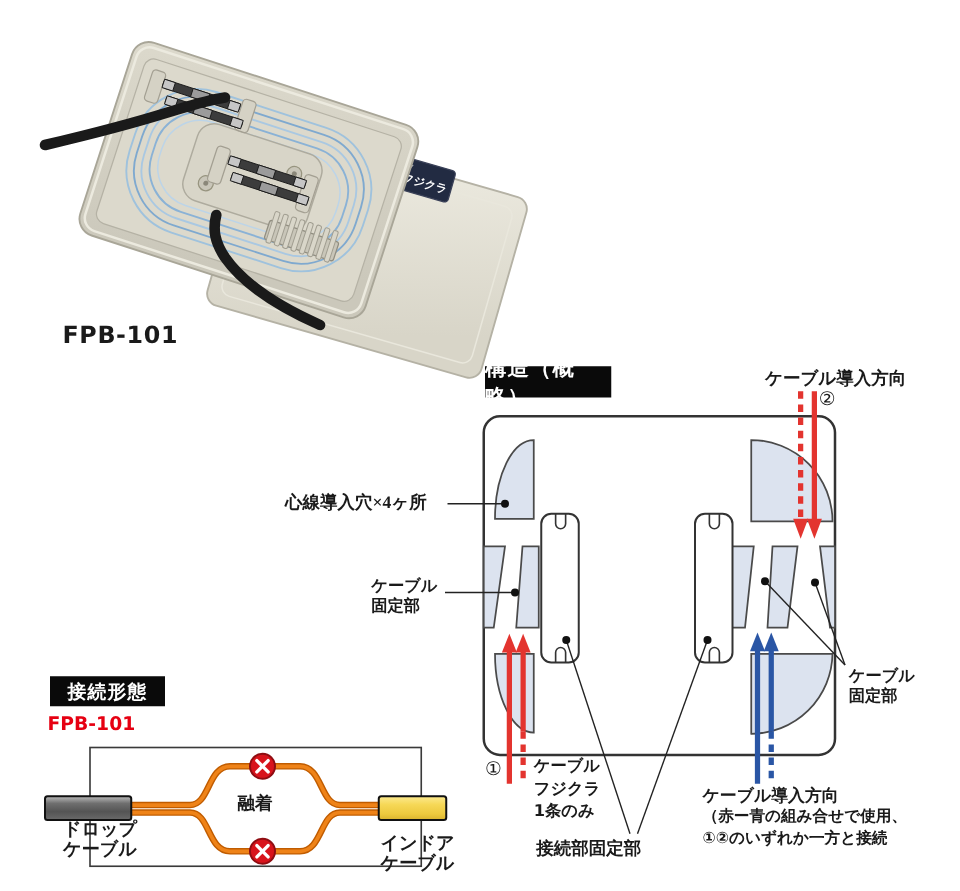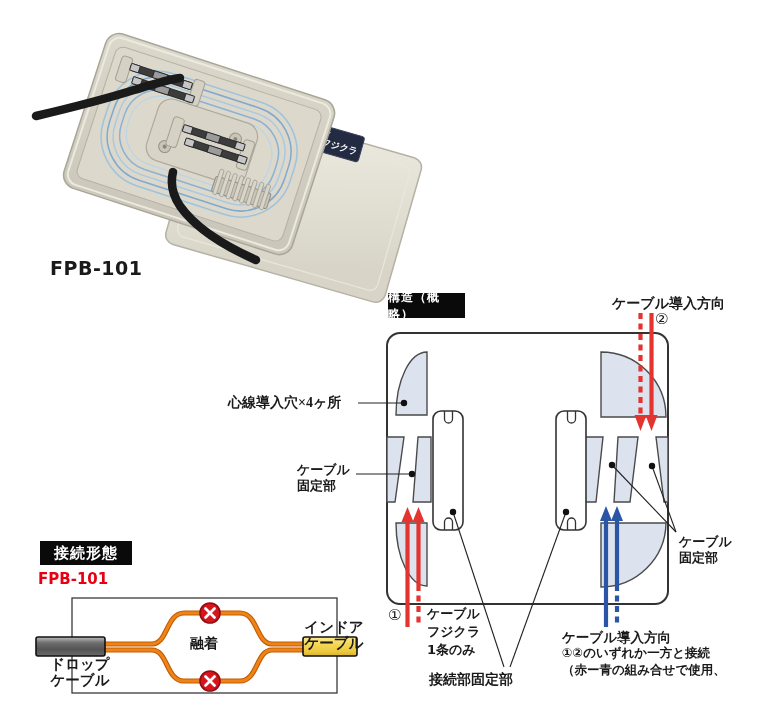--- a/index.html
+++ b/index.html
@@ -232,21 +232,21 @@
         <g stroke="#ffffff" stroke-width="2.7" stroke-linecap="round">
           <line x1="205.5" y1="676.5" x2="214.5" y2="685.5"></line>
             <line x1="214.5" y1="676.5" x2="205.5" y2="685.5"></line>
         </g>
       </g>
     </g>
   </svg>
 
   <div class="lbl caption" style="left:50px;top:256px;">FPB-101</div>
 
-  <div class="hdr" style="left:388px;top:293px;width:77px;height:25px;font-size:12px;">構造（概略）</div>
+  <div class="hdr" style="left:388px;top:293px;width:101px;height:25px;font-size:17px;">構造（概略）</div>
 
   <div class="lbl" style="left:612px;top:294px;font-size:14px;">ケーブル導入方向</div>
   <div class="lbl" style="left:655px;top:310px;font-size:15px;font-weight:normal;">②</div>
 
   <div class="lbl" style="left:228px;top:394px;font-size:14px;font-family:Liberation Serif, serif;">心線導入穴×4ヶ所</div>
 
   <div class="lbl" style="left:297px;top:462px;font-size:13px;line-height:16px;">
     <div>ケーブル</div>
     <div>固定部</div>
   </div>
@@ -261,33 +261,33 @@
 
   <div class="lbl" style="left:429px;top:670px;font-size:14px;">接続部固定部</div>
 
   <div class="lbl" style="left:679px;top:534px;font-size:13px;line-height:16px;">
     <div>ケーブル</div>
     <div>固定部</div>
   </div>
 
   <div class="lbl" style="left:562px;top:629px;font-size:12.5px;line-height:16.3px;">
     <div style="font-size:13.5px;">ケーブル導入方向</div>
+    <div>（赤ー青の組み合せで使用、</div>
     <div>①②のいずれか一方と接続</div>
-    <div>（赤ー青の組み合せで使用、</div>
   </div>
 
   <div class="hdr" style="left:40px;top:541px;width:92px;height:24px;font-size:15px;">接続形態</div>
 
   <div class="lbl model-red" style="left:38px;top:570px;font-size:15px;">FPB-101</div>
 
   <div class="lbl" style="left:190px;top:624px;font-size:14px;margin-top:10px;">融着</div>
 
   <div class="lbl center" style="left:46px;top:657px;width:68px;font-size:14.5px;line-height:15.5px;">
     <div>ドロップ</div>
     <div>ケーブル</div>
   </div>
 
-  <div class="lbl center" style="left:302px;top:620px;width:64px;font-size:14.5px;line-height:15.5px;">
+  <div class="lbl center" style="left:302px;top:668px;width:64px;font-size:14.5px;line-height:15.5px;">
     <div>インドア</div>
     <div>ケーブル</div>
   </div>
 
 </div>
 
 </body></html>

